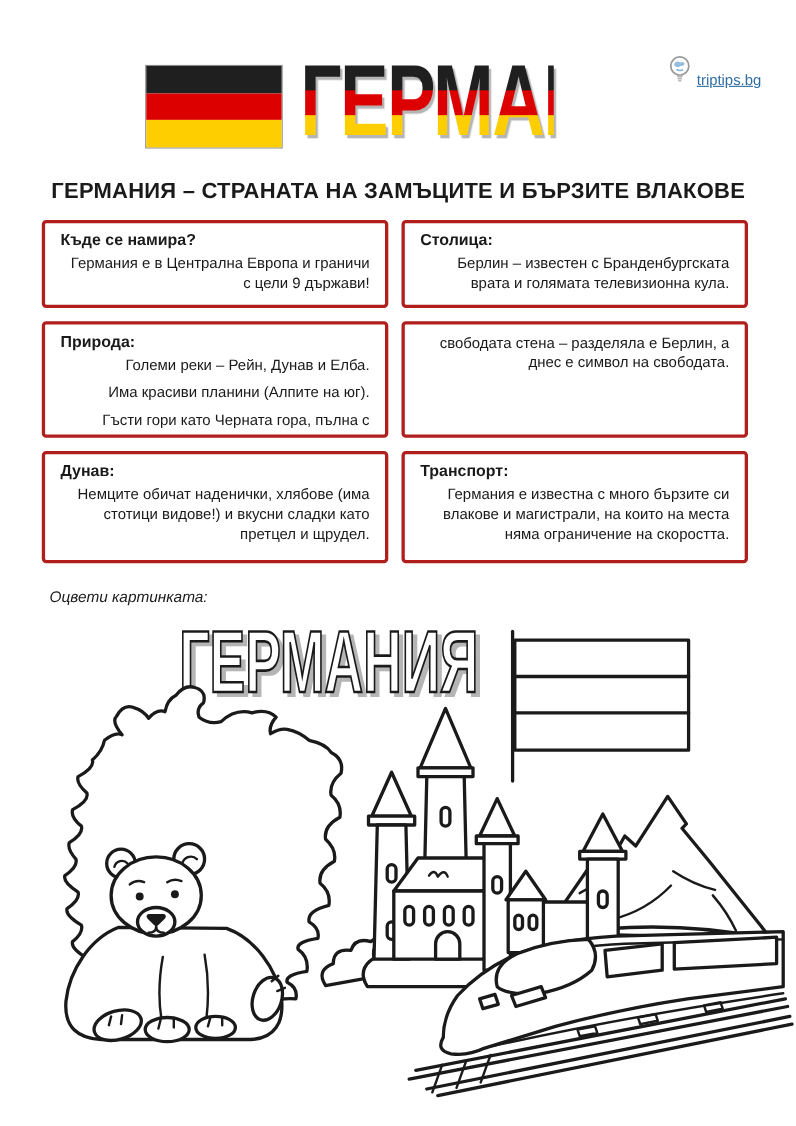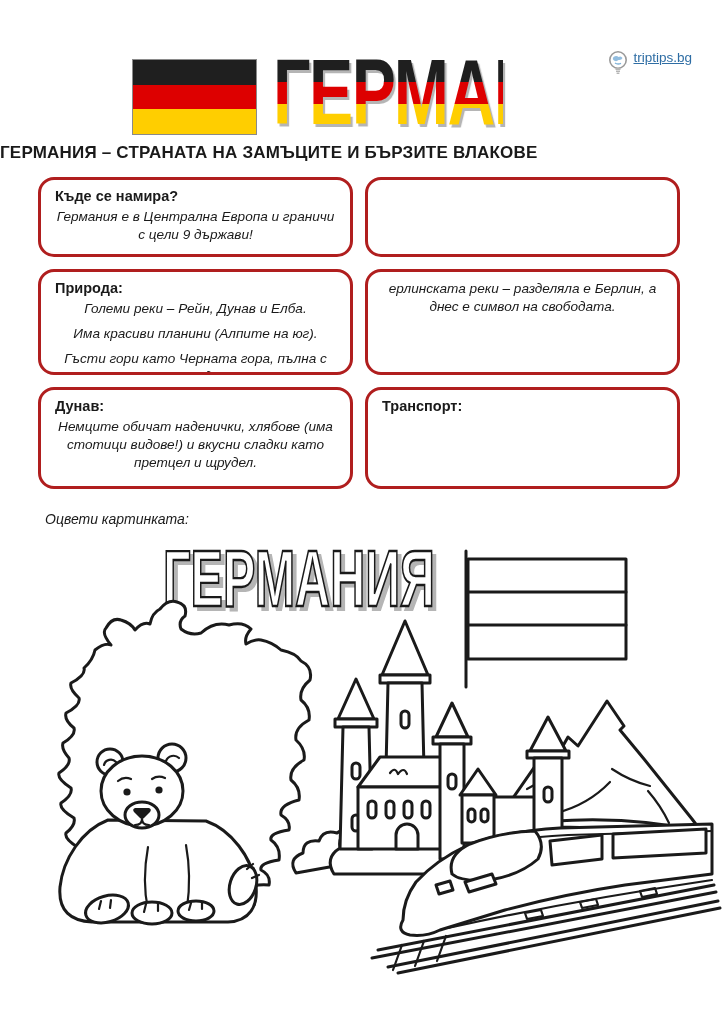--- a/index.html
+++ b/index.html
@@ -20,34 +20,34 @@
   .de-flag .s2{background:var(--flag-red);}
   .de-flag .s3{background:var(--flag-gold);}
   .main-title{
     font-size:92px;font-weight:bold;line-height:.82;letter-spacing:-2px;white-space:nowrap;
     transform:scaleX(.72);transform-origin:left center;
     background:linear-gradient(to bottom,var(--flag-black) 0 36%,var(--flag-red) 36% 66%,var(--flag-gold) 66% 100%);
     -webkit-background-clip:text;background-clip:text;color:transparent;
     filter:drop-shadow(3px 3px 0 var(--title-shadow));
     width:320px;
   }
-  .logo{position:absolute;right:32px;top:50px;display:flex;align-items:flex-start;gap:4px;}
+  .logo{position:absolute;right:32px;top:50px;display:flex;align-items:flex-end;gap:4px;}
   .logo-link{color:var(--logo-blue);font-size:13.5px;text-decoration:underline;font-family:"Liberation Sans",sans-serif;}
-  .subtitle{margin-top:8px;text-align:left;font-size:17px;font-weight:bold;letter-spacing:.2px;}
+  .subtitle{margin-top:28px;text-align:center;font-size:20px;font-weight:bold;letter-spacing:.2px;}
   
   .grid{
     margin:14px 44px 0 38px;display:grid;grid-template-columns:1fr 1fr;
     grid-template-rows:80px 106px 102px;gap:12px 12px;
   }
   .infobox{
-    border:3px solid var(--box-border);border-radius:16px;background:#fff;
+    border:3px solid var(--box-border);border-radius:4px;background:#fff;
     padding:8px 14px 6px 14px;overflow:hidden;
   }
   .infobox h3{font-size:14.5px;font-weight:bold;margin-bottom:4px;}
-  .infobox p{font-size:13.6px;line-height:1.32;margin-bottom:7px;text-align:center;font-style:italic;}
+  .infobox p{font-size:13.6px;line-height:1.32;margin-bottom:7px;text-align:right;}
   
   .coloring-label{margin:22px 0 0 45px;font-style:italic;font-size:14px;}
   .art{display:block;margin-top:2px;}
   .art path,.art line,.art rect,.art ellipse,.art circle,.art polyline{vector-effect:non-scaling-stroke;}
   .ln{fill:none;stroke:#1a1a1a;stroke-width:3;stroke-linecap:round;stroke-linejoin:round;}
   .lnf{fill:#ffffff;stroke:#1a1a1a;stroke-width:3;stroke-linecap:round;stroke-linejoin:round;}
   .lnt{fill:none;stroke:#1a1a1a;stroke-width:2.2;stroke-linecap:round;stroke-linejoin:round;}
   .solid{fill:#1a1a1a;stroke:none;}
   .outline-word{font-family:"Liberation Sans",sans-serif;font-weight:bold;font-size:80px;}
 </style>
@@ -75,36 +75,39 @@
   </div>
 
   <div class="subtitle">ГЕРМАНИЯ – СТРАНАТА НА ЗАМЪЦИТЕ И БЪРЗИТЕ ВЛАКОВЕ</div>
 
   <div class="grid">
     <div class="infobox">
       <h3>Къде се намира?</h3>
       <p>Германия е в Централна Европа и граничи с цели 9 държави!</p>
     </div>
     <div class="infobox">
+      <h3>Столица:</h3>
+      <p>Берлин – известен с Бранденбургската врата и голямата телевизионна кула.</p>
     </div>
     <div class="infobox">
       <h3>Природа:</h3>
       <p>Големи реки – Рейн, Дунав и Елба.</p>
       <p>Има красиви планини (Алпите на юг).</p>
       <p>Гъсти гори като Черната гора, пълна с легенди.</p>
     </div>
     <div class="infobox">
-      <p>ерлинската реки – разделяла е Берлин, а днес е символ на свободата.</p>
+      <p>свободата стена – разделяла е Берлин, а днес е символ на свободата.</p>
     </div>
     <div class="infobox">
       <h3>Дунав:</h3>
       <p>Немците обичат наденички, хлябове (има стотици видове!) и вкусни сладки като претцел и щрудел.</p>
     </div>
     <div class="infobox">
       <h3>Транспорт:</h3>
+      <p>Германия е известна с много бързите си влакове и магистрали, на които на места няма ограничение на скоростта.</p>
     </div>
   </div>
 
   <div class="coloring-label">Оцвети картинката:</div>
 
   <svg class="art" width="724" height="460" viewBox="0 0 724 460">
 
     <g>
       <text class="outline-word" x="167" y="81" textLength="272" lengthAdjust="spacingAndGlyphs" fill="#b5b5b5" stroke="#b5b5b5" stroke-width="2">ГЕРМАНИЯ</text>
       <text class="outline-word" x="163" y="77" textLength="272" lengthAdjust="spacingAndGlyphs" fill="#ffffff" stroke="#1a1a1a" stroke-width="2.4">ГЕРМАНИЯ</text>

